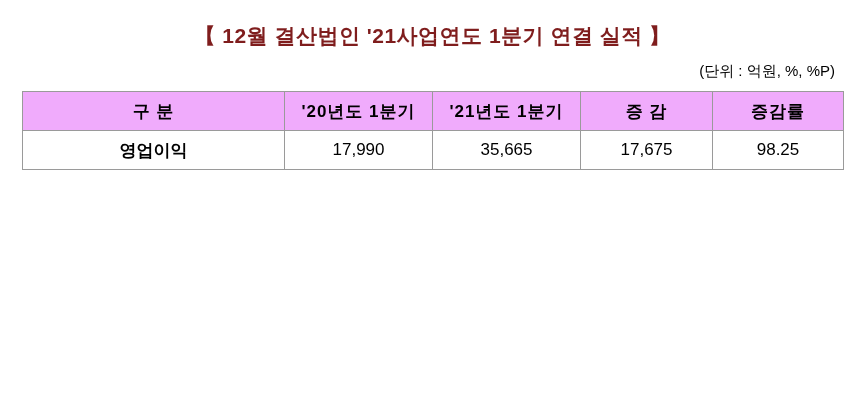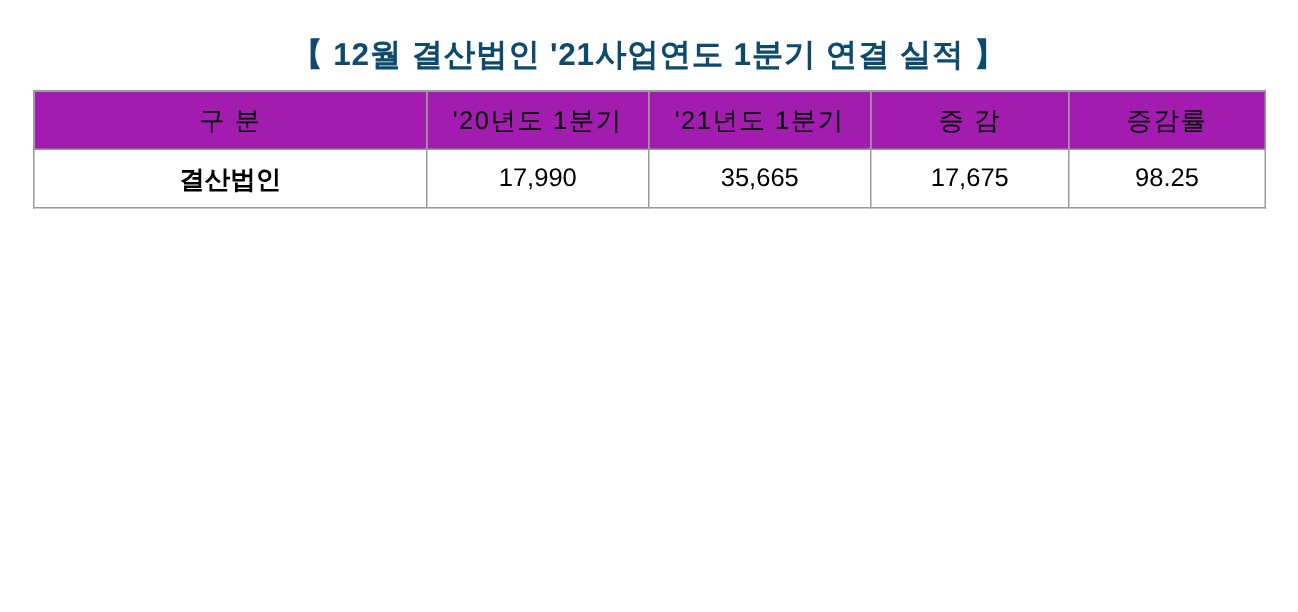--- a/index.html
+++ b/index.html
@@ -19,21 +19,21 @@
     width: 865px;
     height: 408px;
     box-sizing: border-box;
   }
   .doc-title {
     text-align: center;
     font-size: 21px;
     font-weight: bold;
     letter-spacing: 0.5px;
     padding-top: 22px;
-    color: #0c4a6e;
+    color: #7f1d1d;
   }
   .unit-note {
     text-align: right;
     font-size: 15px;
     padding-right: 30px;
     padding-top: 12px;
     color: #000;
   }
   .table-wrap {
     padding: 10px 22px 0 22px;
@@ -47,22 +47,22 @@
   table.data td {
     border: 1px solid #9a9a9a;
     height: 39px;
     font-size: 17px;
     text-align: center;
     vertical-align: middle;
     padding: 0 6px;
     box-sizing: border-box;
   }
   table.data thead th {
-    background: #a21caf;
-    font-weight: normal;
+    background: #f0abfc;
+    font-weight: bold;
     letter-spacing: 1px;
   }
   table.data tbody td.rowhead {
     font-weight: bold;
     letter-spacing: 0px;
   }
   table.data tbody td.num {
     font-weight: normal;
     letter-spacing: 0px;
   }
@@ -72,20 +72,21 @@
   col.c3 { width: 132px; }
   col.c4 { width: 131px; }
 </style>
 </head>
 <body>
 
 <div class="page">
 
   <div class="doc-title">【 12월 결산법인 '21사업연도 1분기 연결 실적 】</div>
 
+  <div class="unit-note">(단위 : 억원, %, %P)</div>
 
   <div class="table-wrap">
     <table class="data">
       <colgroup>
         <col class="c0">
           <col class="c1">
           <col class="c2">
           <col class="c3">
           <col class="c4">
       </colgroup>
@@ -93,21 +94,21 @@
         <tr>
           <th>구  분</th>
           <th>'20년도 1분기</th>
           <th>'21년도 1분기</th>
           <th>증 감</th>
           <th>증감률</th>
         </tr>
       </thead>
       <tbody>
         <tr>
-          <td class="rowhead">결산법인</td>
+          <td class="rowhead">영업이익</td>
           <td class="num">17,990</td>
           <td class="num">35,665</td>
           <td class="num">17,675</td>
           <td class="num">98.25</td>
         </tr>
       </tbody>
     </table>
   </div>
 
 </div>

